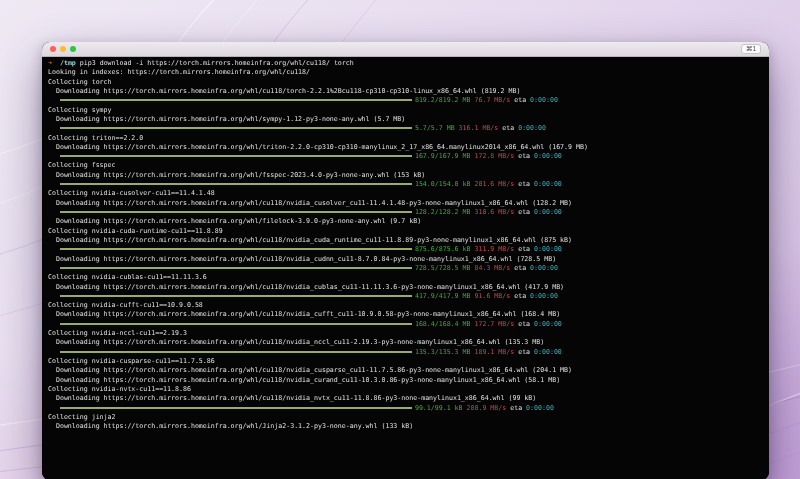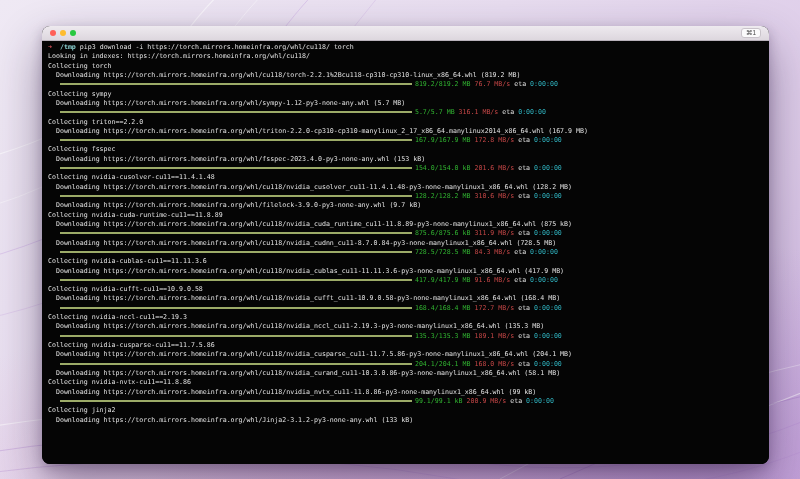--- a/index.html
+++ b/index.html
@@ -8,21 +8,21 @@
     font-family: "Liberation Sans", sans-serif;
     background:
       radial-gradient(120% 90% at 85% 100%, rgba(170,120,200,0.45) 0%, rgba(170,120,200,0) 55%),
       radial-gradient(100% 80% at 40% 110%, rgba(215,150,200,0.35) 0%, rgba(215,150,200,0) 60%),
       linear-gradient(135deg, #efe9f4 0%, #e7dcef 40%, #dccae8 75%, #cdb5e0 100%);
     position: relative;
   }
   .wallpaper-waves { position: absolute; inset: 0; z-index: 0; }
 
   .terminal-window {
-    position: absolute; left: 42px; top: 26px; width: 727px; height: 438px;
+    position: absolute; left: 42px; top: 42px; width: 727px; height: 438px;
     border-radius: 8px; overflow: hidden; z-index: 2;
     box-shadow: 0 20px 45px rgba(40,20,60,0.45), 0 4px 12px rgba(40,20,60,0.25);
     background: #050505;
   }
   .titlebar {
     height: 15px; display: flex; align-items: center; padding: 0 8px;
     background: linear-gradient(#eeeaef, #ddd7de);
     border-bottom: 1px solid #b9b2bb;
   }
   .traffic-lights { display: flex; gap: 4px; align-items: center; }
@@ -108,21 +108,20 @@
       <div class="terminal-line"><span class="seg">  Downloading https://torch.mirrors.homeinfra.org/whl/cu118/nvidia_cublas_cu11-11.11.3.6-py3-none-manylinux1_x86_64.whl (417.9 MB)</span></div>
       <div class="terminal-line"><span class="seg">   </span><span class="seg-bar"></span><span class="seg seg-green">417.9/417.9 MB</span><span class="seg"> </span><span class="seg seg-red">91.6 MB/s</span><span class="seg"> eta </span><span class="seg seg-cyan">0:00:00</span></div>
       <div class="terminal-line"><span class="seg">Collecting nvidia-cufft-cu11==10.9.0.58</span></div>
       <div class="terminal-line"><span class="seg">  Downloading https://torch.mirrors.homeinfra.org/whl/cu118/nvidia_cufft_cu11-10.9.0.58-py3-none-manylinux1_x86_64.whl (168.4 MB)</span></div>
       <div class="terminal-line"><span class="seg">   </span><span class="seg-bar"></span><span class="seg seg-green">168.4/168.4 MB</span><span class="seg"> </span><span class="seg seg-red">172.7 MB/s</span><span class="seg"> eta </span><span class="seg seg-cyan">0:00:00</span></div>
       <div class="terminal-line"><span class="seg">Collecting nvidia-nccl-cu11==2.19.3</span></div>
       <div class="terminal-line"><span class="seg">  Downloading https://torch.mirrors.homeinfra.org/whl/cu118/nvidia_nccl_cu11-2.19.3-py3-none-manylinux1_x86_64.whl (135.3 MB)</span></div>
       <div class="terminal-line"><span class="seg">   </span><span class="seg-bar"></span><span class="seg seg-green">135.3/135.3 MB</span><span class="seg"> </span><span class="seg seg-red">189.1 MB/s</span><span class="seg"> eta </span><span class="seg seg-cyan">0:00:00</span></div>
       <div class="terminal-line"><span class="seg">Collecting nvidia-cusparse-cu11==11.7.5.86</span></div>
       <div class="terminal-line"><span class="seg">  Downloading https://torch.mirrors.homeinfra.org/whl/cu118/nvidia_cusparse_cu11-11.7.5.86-py3-none-manylinux1_x86_64.whl (204.1 MB)</span></div>
-      <div class="terminal-line"><span class="seg">   </span><span class="seg-bar"></span><span class="seg seg-green">204.1/204.1 MB</span><span class="seg"> </span><span class="seg seg-red">168.0 MB/s</span><span class="seg"> eta </span><span class="seg seg-cyan">0:00:00</span></div>
       <div class="terminal-line"><span class="seg">  Downloading https://torch.mirrors.homeinfra.org/whl/cu118/nvidia_curand_cu11-10.3.0.86-py3-none-manylinux1_x86_64.whl (58.1 MB)</span></div>
       <div class="terminal-line"><span class="seg">Collecting nvidia-nvtx-cu11==11.8.86</span></div>
       <div class="terminal-line"><span class="seg">  Downloading https://torch.mirrors.homeinfra.org/whl/cu118/nvidia_nvtx_cu11-11.8.86-py3-none-manylinux1_x86_64.whl (99 kB)</span></div>
       <div class="terminal-line"><span class="seg">   </span><span class="seg-bar"></span><span class="seg seg-green">99.1/99.1 kB</span><span class="seg"> </span><span class="seg seg-red">200.9 MB/s</span><span class="seg"> eta </span><span class="seg seg-cyan">0:00:00</span></div>
       <div class="terminal-line"><span class="seg">Collecting jinja2</span></div>
       <div class="terminal-line"><span class="seg">  Downloading https://torch.mirrors.homeinfra.org/whl/Jinja2-3.1.2-py3-none-any.whl (133 kB)</span></div>
     </div>
 </div>
 
 </body></html>

